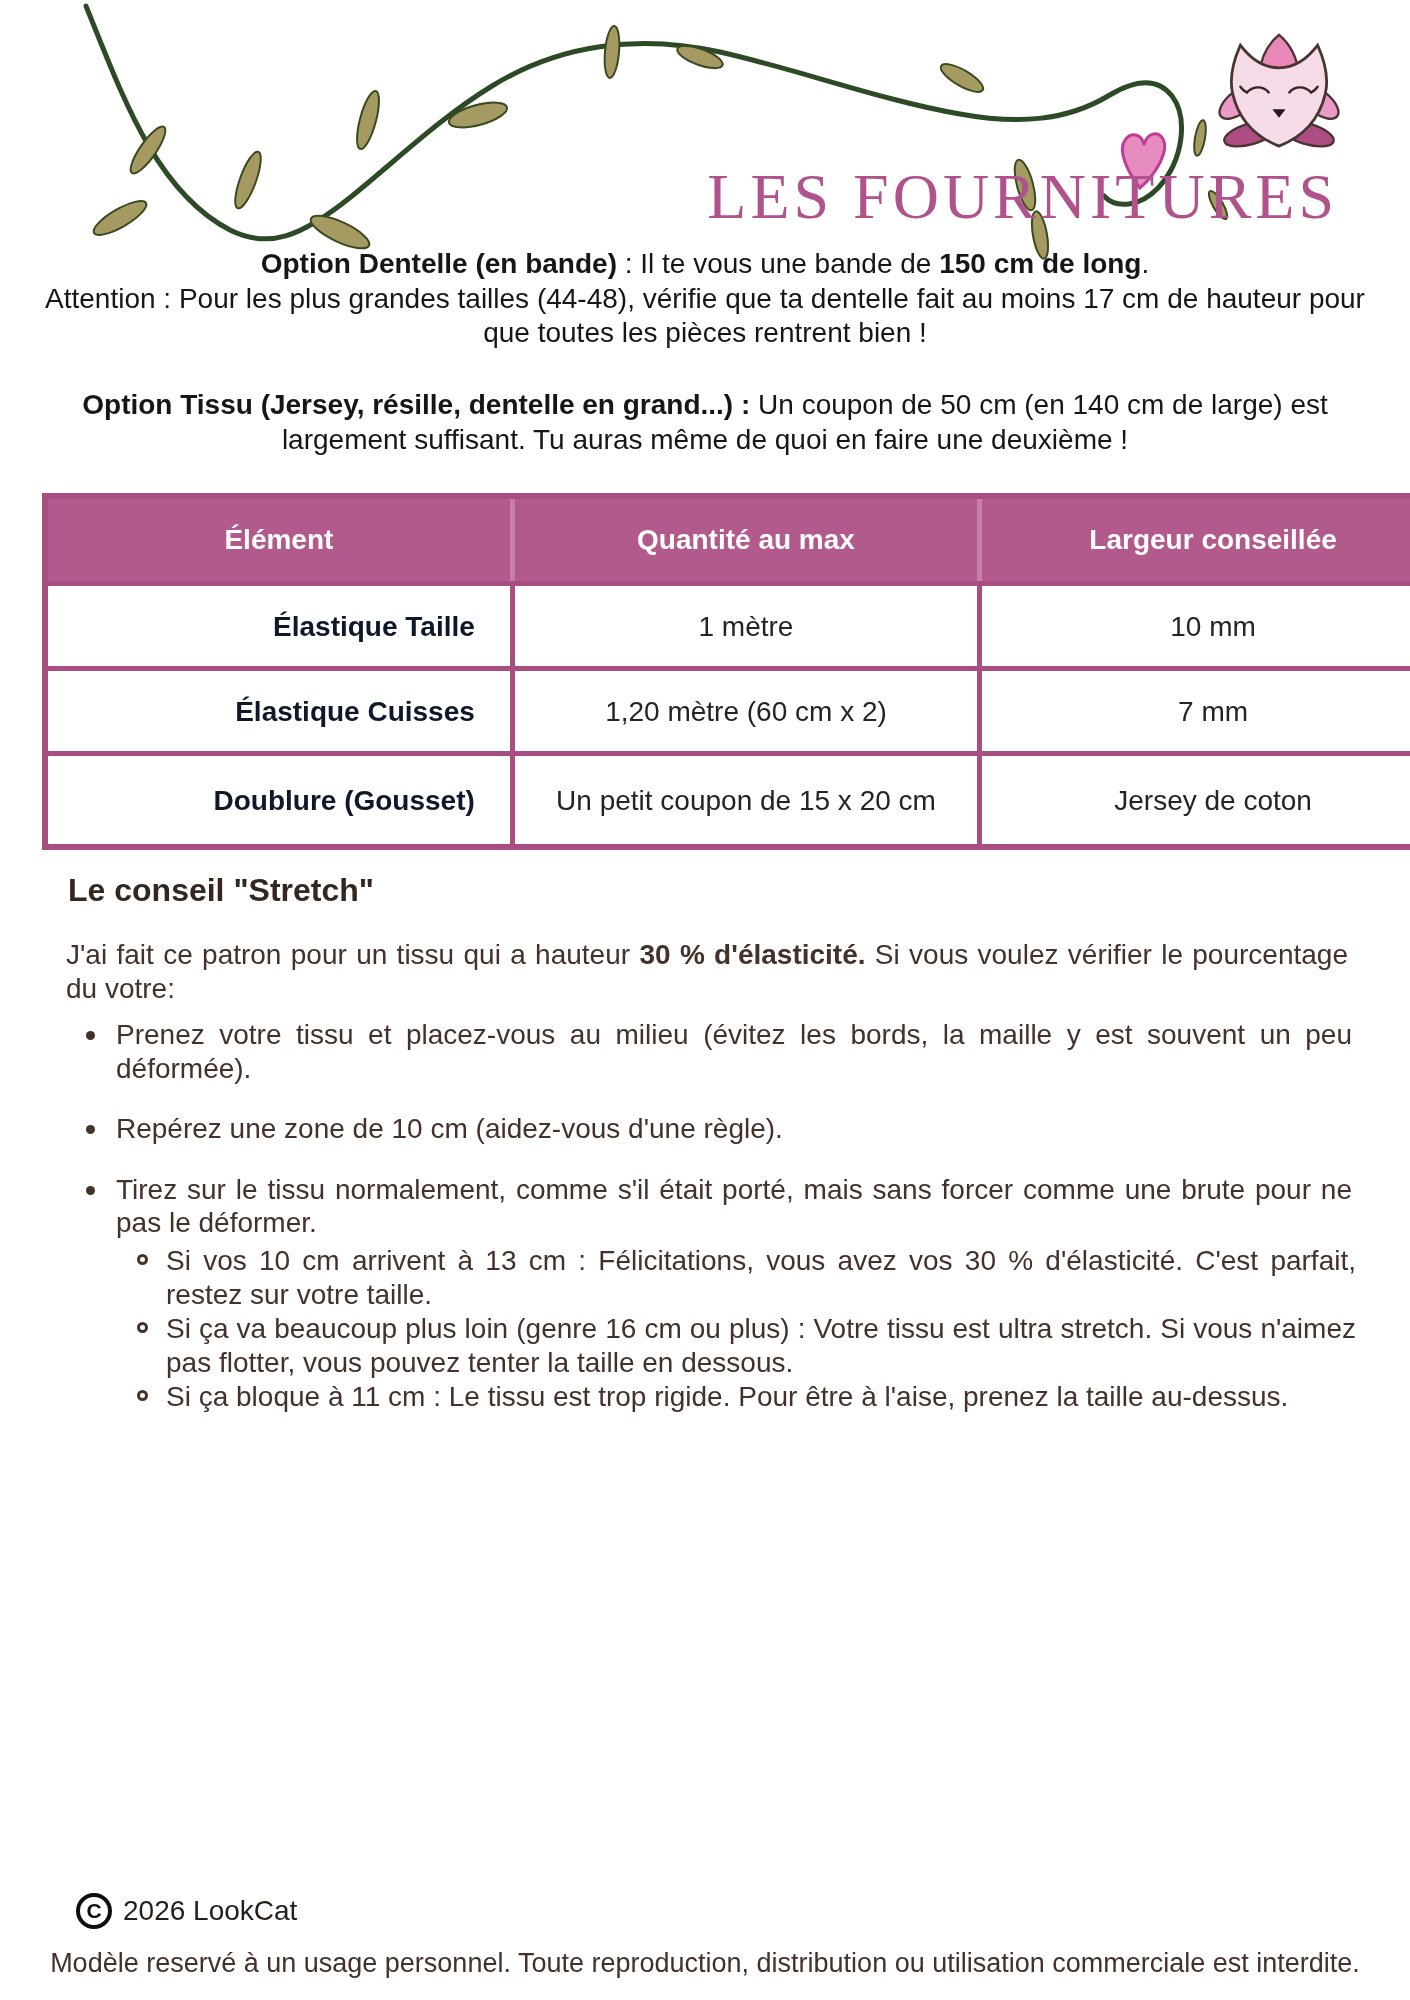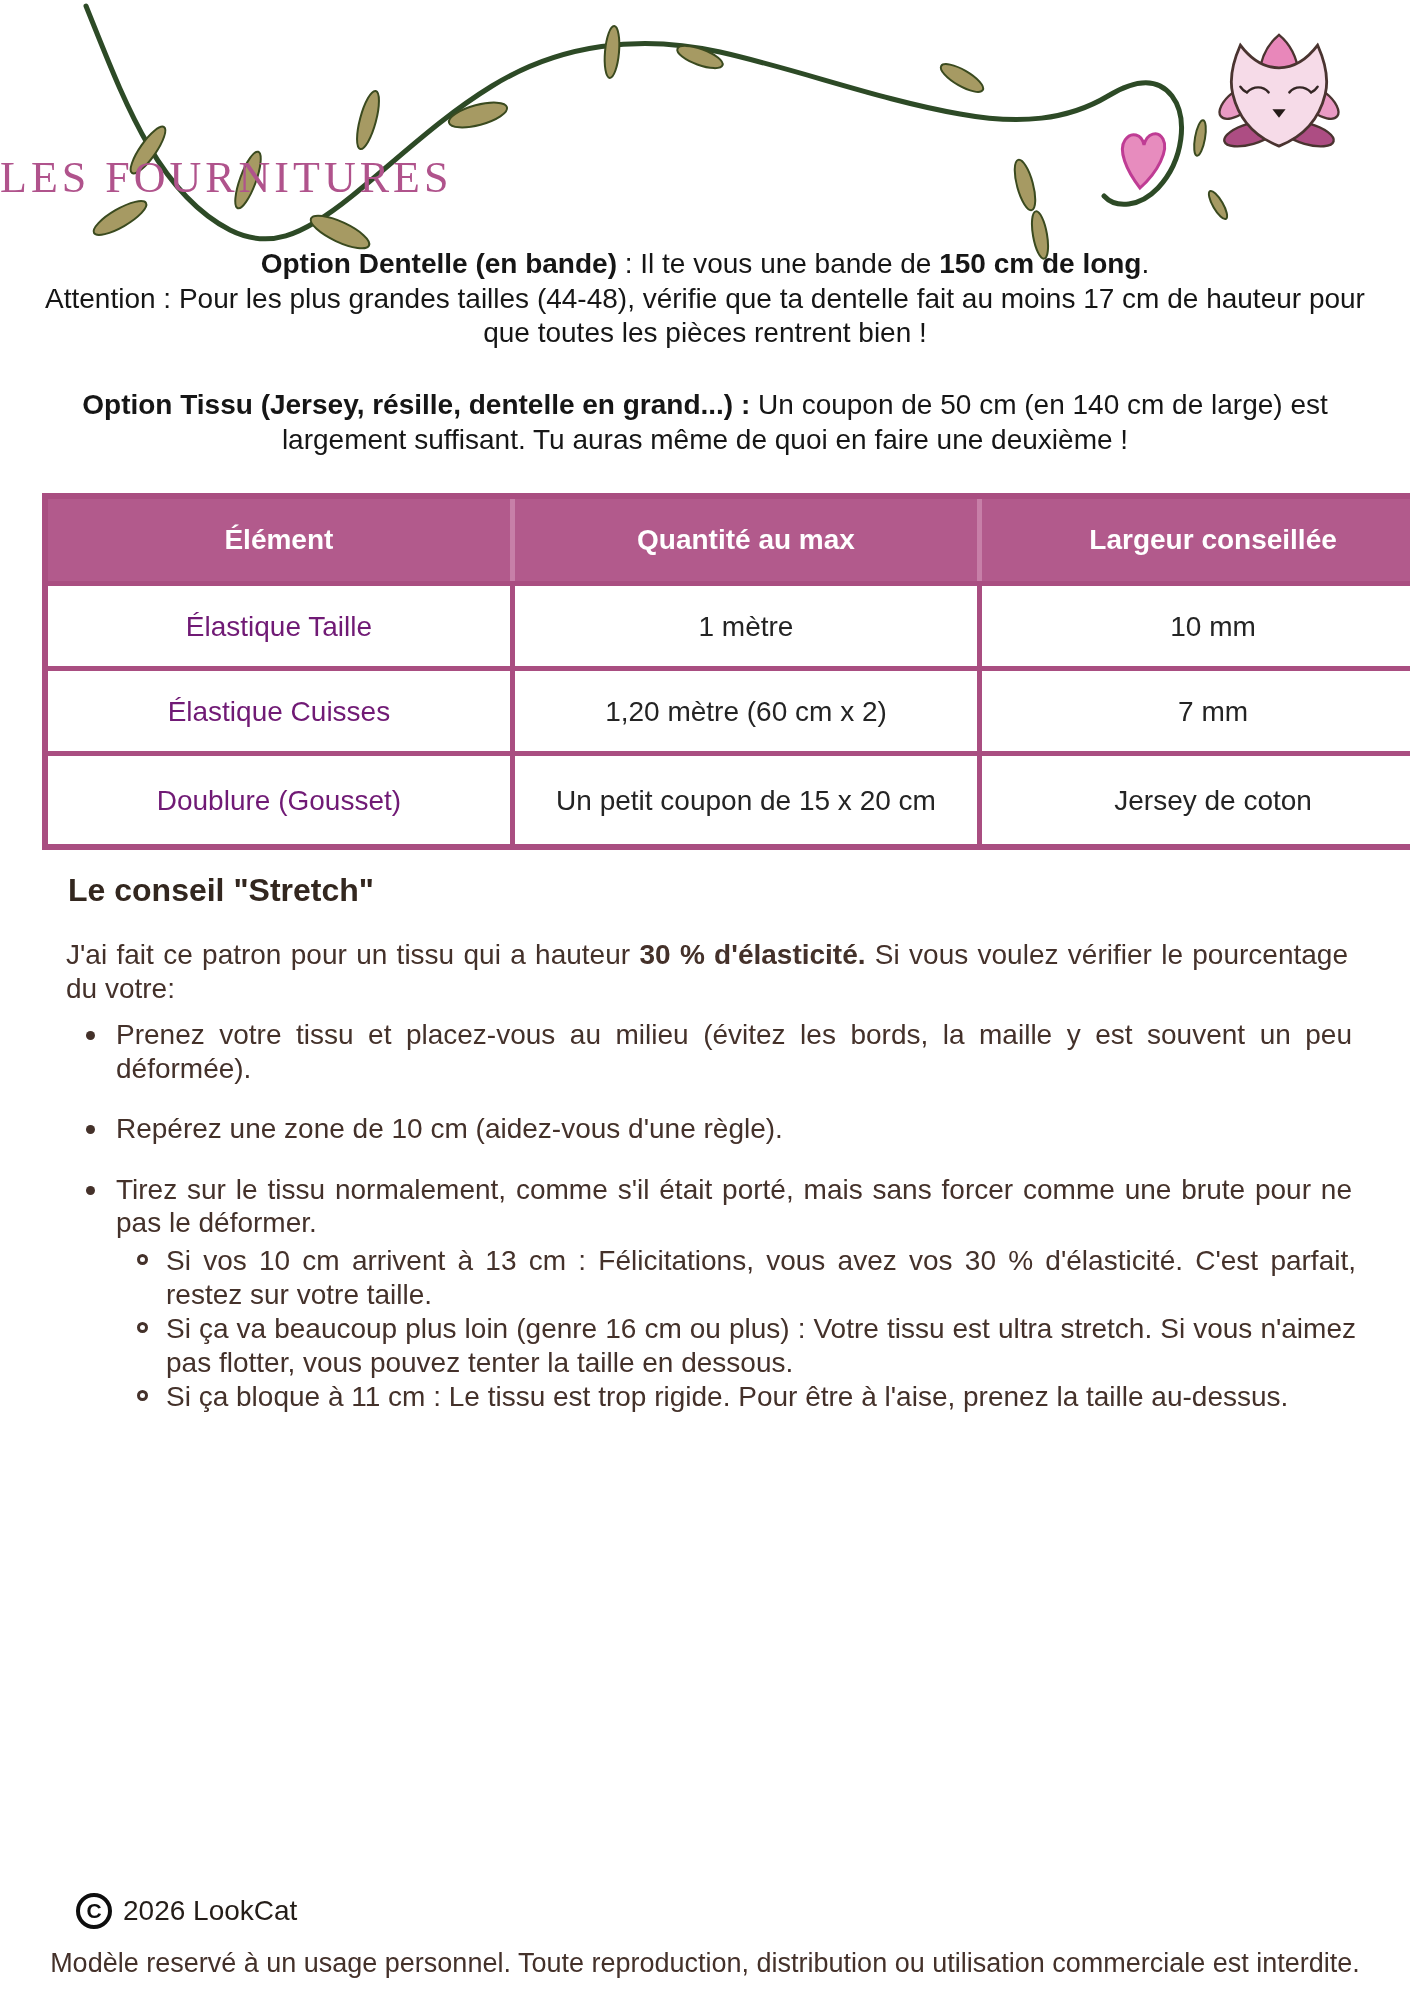--- a/index.html
+++ b/index.html
@@ -16,22 +16,22 @@
     --text-brown:#44312a;
   }
   html,body{margin:0;padding:0;background:#ffffff;}
   .page{
     position:relative;width:1410px;height:2000px;background:#ffffff;overflow:hidden;
     font-family:"Liberation Sans",sans-serif;color:var(--text-dark);
   }
   .vine{position:absolute;top:0;left:0;}
   .logo{position:absolute;top:32px;left:1210px;}
   .title{
-    position:absolute;top:152px;left:0;width:1330px;margin:0;text-align:left;
-    font-family:"Liberation Serif",serif;font-weight:500;font-size:44px;letter-spacing:4px;
+    position:absolute;top:152px;left:0;width:1330px;margin:8px;text-align:right;
+    font-family:"Liberation Serif",serif;font-weight:500;font-size:64px;letter-spacing:4px;
     color:var(--accent);
   }
   .intro{font-size:28px;line-height:1.24;color:var(--text-dark);margin:0;text-align:center;}
   .intro b{font-weight:700;}
   .intro1{position:absolute;top:247px;left:40px;width:1330px;}
   .intro1 .line{display:block;}
   .intro2{position:absolute;top:388px;left:30px;width:1350px;}
   table.supply-table{
     position:absolute;top:493px;left:42px;width:1408px;
     border-collapse:collapse;table-layout:fixed;
@@ -41,21 +41,21 @@
     background:var(--table-header-bg);color:#ffffff;font-size:28px;font-weight:700;
     height:80px;text-align:center;vertical-align:middle;
     border:5px solid var(--table-header-divider);border-top:none;border-bottom:5px solid var(--table-border);
   }
   .supply-table th:first-child{border-left:none;}
   .supply-table th:last-child{border-right:none;}
   .supply-table td{
     background:#ffffff;font-size:28px;color:#242424;height:80px;text-align:center;
     vertical-align:middle;border:5px solid var(--table-border);padding:0 35px;line-height:1.25;
   }
-  .supply-table td.rowhead{font-weight:400;color:#701a75;}
+  .supply-table td.rowhead{font-weight:700;color:#0f172a;text-align:right;}
   .supply-table tr:last-child td{height:88px;}
   .stretch-heading{
     position:absolute;top:872px;left:68px;margin:0;font-size:32px;font-weight:700;color:#33271f;
   }
   .stretch-intro{
     position:absolute;top:938px;left:66px;width:1282px;margin:0;
     font-size:28px;line-height:1.22;color:var(--text-brown);text-align:justify;
   }
   .stretch-intro b{font-weight:700;}
   ul.bullets{

